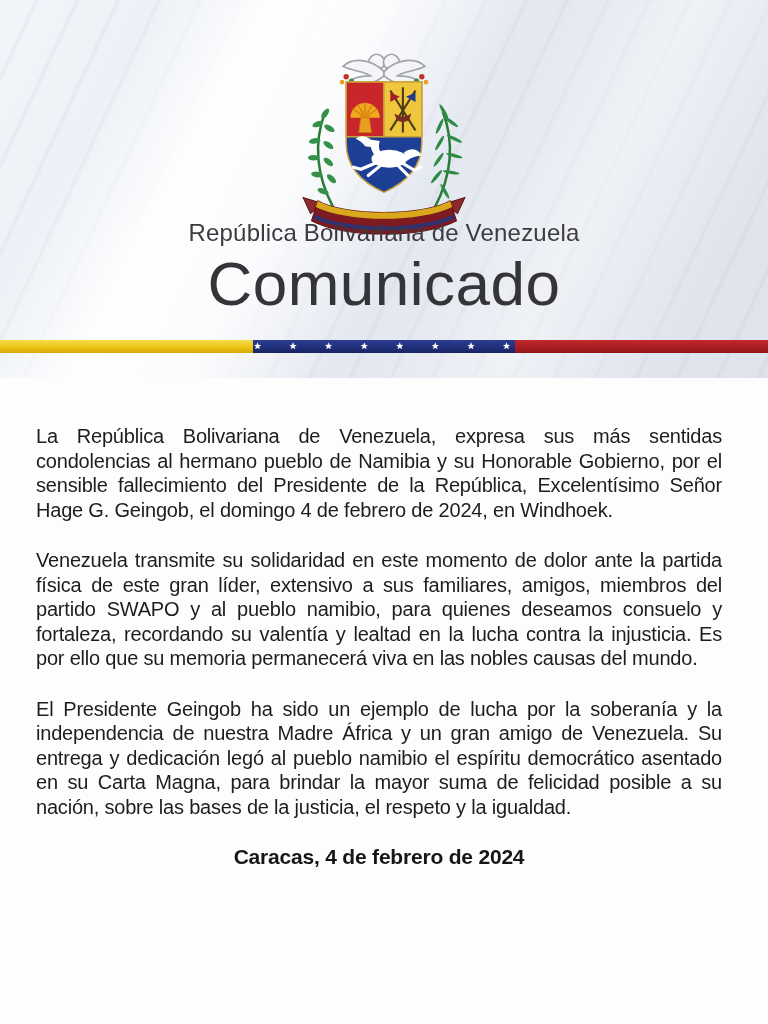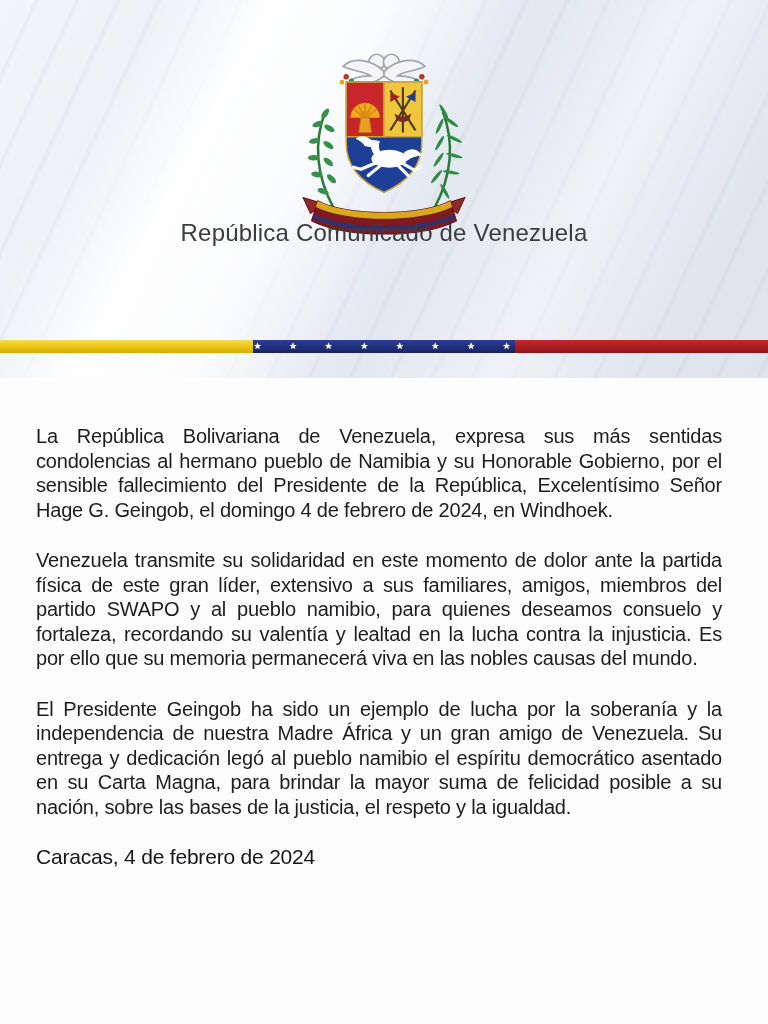--- a/index.html
+++ b/index.html
@@ -62,21 +62,21 @@
     position:absolute; top:424px; left:36px; width:686px;
     color:#1d1d1f;
   }
   .content p {
     font-size:20px; line-height:24.5px; letter-spacing:-0.2px;
     text-align:justify; text-align-last:left;
     margin-bottom:26px;
   }
   .dateline {
     margin-top:26px;
-    text-align:left; font-size:21px; font-weight:400;
+    text-align:center; font-size:21px; font-weight:700;
     letter-spacing:-0.2px; color:#161618;
   }
 </style>
 </head>
 <body>
 
 <div class="page">
 
   <div class="header">
     <div class="streaks"></div>
@@ -177,21 +177,22 @@
 
       <g>
         <path d="M16,146 L3,142 L10,157 L17,152 Z" fill="#8d2a2e" stroke="#5d1216" stroke-width="1"></path>
         <path d="M144,146 L157,142 L150,157 L143,152 Z" fill="#8d2a2e" stroke="#5d1216" stroke-width="1"></path>
         <path d="M17,145 C42,160 118,160 143,145 L149,164 C116,181 44,181 11,164 Z" fill="#7d1b20" stroke="#5d1216" stroke-width="1"></path>
         <path d="M17,145 C42,160 118,160 143,145 L145,151 C114,166 46,166 15,151 Z" fill="#d9a81d"></path>
         <path d="M14,158 C46,173 114,173 146,158 L147,162 C115,177 45,177 13,162 Z" fill="#24357e" opacity="0.85"></path>
       </g>
     </svg>
 
-    <div class="country-line">República Comunicado de Venezuela</div>
+    <div class="country-line">República Bolivariana de Venezuela</div>
+    <div class="doc-title">Comunicado</div>
   </div>
 
   <div class="flag-stripe">
     <div class="seg seg-yellow"></div>
     <div class="seg seg-blue">
       <span class="flag-stars">★ ★ ★ ★ ★ ★ ★ ★</span>
     </div>
     <div class="seg seg-red"></div>
   </div>
 

